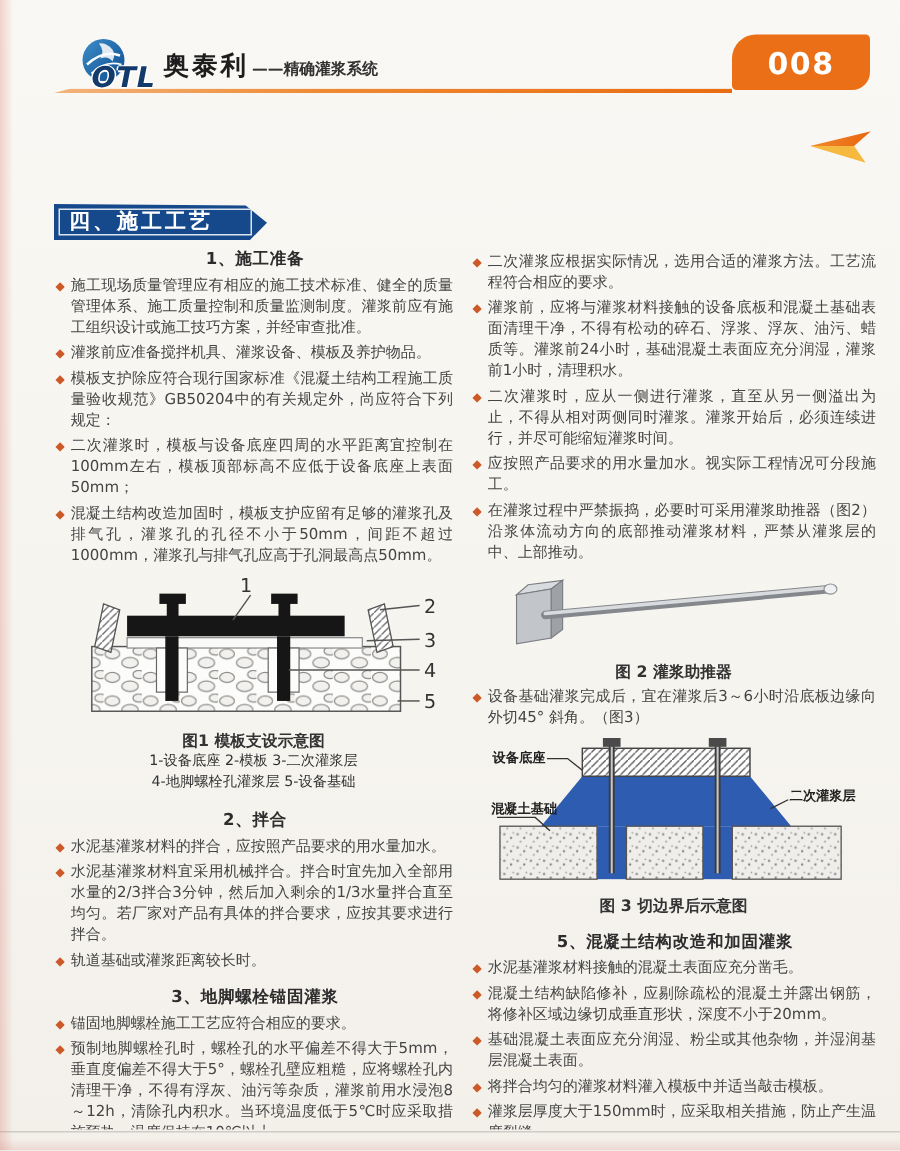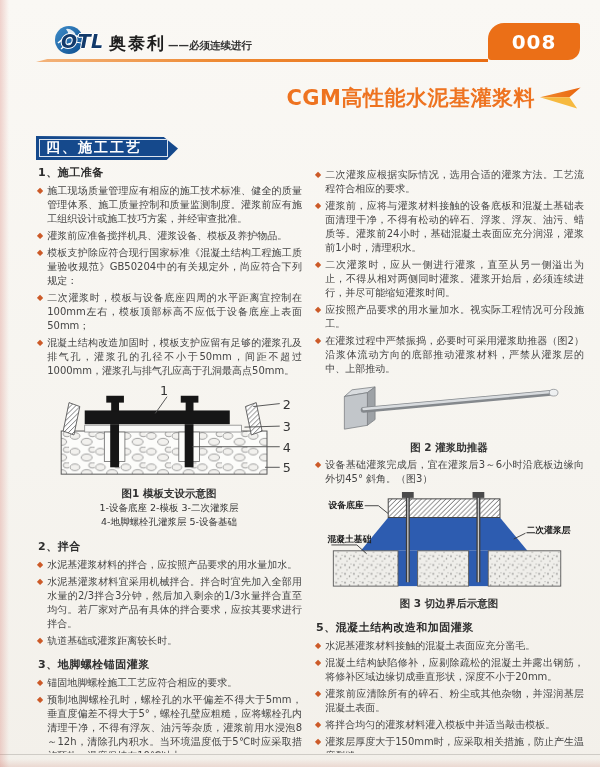--- a/index.html
+++ b/index.html
@@ -9,21 +9,21 @@
   .page{position:absolute;inset:0;background:linear-gradient(180deg,#faf8f4 0%,#f6f4ef 60%,#f3f0ea 100%);}
   
   .edge-left{position:absolute;left:0;top:0;bottom:0;width:9px;
      background:linear-gradient(90deg,rgba(214,120,110,.30),rgba(214,120,110,0));pointer-events:none;}
   .edge-bottom{position:absolute;left:0;bottom:0;height:8px;right:0;
      background:linear-gradient(0deg,rgba(205,130,118,.22),rgba(205,130,118,0));pointer-events:none;}
   .fold-line{position:absolute;left:0;right:0;bottom:12px;height:1px;background:#cfccc6;}
 
   
   .logo-globe{position:absolute;left:54px;top:25px;width:30px;height:30px;}
-  .logo-otl{position:absolute;left:61px;top:30px;font-size:19px;font-weight:800;font-style:italic;
+  .logo-otl{position:absolute;left:61px;top:41px;font-size:19px;font-weight:800;font-style:italic;
      color:#123a6b;letter-spacing:.5px;
      text-shadow:1px 0 0 #fff,-1px 0 0 #fff,0 1px 0 #fff,0 -1px 0 #fff;}
   .brand{position:absolute;left:109px;top:32px;font-size:17px;font-weight:700;color:#1d1d1d;letter-spacing:2px;}
   .brand-sub{position:absolute;left:168px;top:39px;font-size:10.5px;font-weight:600;color:#333;}
   .orange-line{position:absolute;left:36px;top:59px;width:452px;height:3px;
      background:linear-gradient(90deg,#f3b37b,#ee8a33 40%,#e96c12);
      clip-path:polygon(0 100%,2.5% 0,100% 0,100% 100%);}
   .badge{position:absolute;left:488px;top:23px;width:92px;height:37px;background:#eb6f17;
      border-radius:16px 3px 12px 3px;display:flex;align-items:center;justify-content:center;
      color:#fff;font-size:20px;font-weight:700;letter-spacing:1px;}
@@ -35,21 +35,21 @@
      clip-path:polygon(0 0,90% 4%,100% 52%,92% 100%,0 100%);}
   .banner-inner{position:absolute;inset:3px 10px 3px 3px;border:1px solid rgba(255,255,255,.85);
      display:flex;align-items:center;}
   .banner-label{color:#fff;font-size:14px;font-weight:700;letter-spacing:2px;padding-left:6px;white-space:nowrap;}
 
   
   .columns{position:absolute;left:36px;top:165px;right:16px;bottom:14px;display:flex;gap:12px;overflow:hidden;}
   .col{overflow:hidden;}
   .col-left{width:266px;}
   .col-right{width:270px;}
-  .sec-title{font-size:11px;font-weight:700;color:#2d2d2d;margin:9px 0 4px 2px;letter-spacing:.5px;}
+  .sec-title{font-size:11px;font-weight:700;color:#2d2d2d;margin:9px 0 4px 2px;letter-spacing:.5px;text-align:center;}
   .sec-title.first{margin-top:0;}
   ul.blist{list-style:none;margin:0;padding:0;}
   ul.blist li{display:flex;margin:3px 0;}
   .dm{color:#cc5a28;font-size:8px;line-height:14px;padding:0 4px 0 1px;flex:none;}
   .bt{flex:1;font-size:10px;line-height:1.4;color:#454545;text-align:justify;}
 
   .figure{text-align:center;margin:6px 0 2px 0;}
   .fig-cap{font-size:10.5px;font-weight:700;color:#333;margin-top:1px;}
   .fig-legend{font-size:9.5px;color:#333;line-height:1.5;}
   svg text.callout{font-size:13px;fill:#333;}
@@ -67,26 +67,25 @@
           <stop offset="1" stop-color="#0d4e8f"></stop>
       </linearGradient>
     </defs>
     <circle cx="15" cy="15" r="14" fill="url(#gl)"></circle>
     <path d="M4,18 Q15,8 26,12" stroke="#fff" stroke-width="1.6" fill="none"></path>
     <path d="M7,24 Q16,15 27,18" stroke="#fff" stroke-width="1.2" fill="none"></path>
     <path d="M12,4 q4,5 1,10 q5,-2 8,2 q3,-6 -2,-10 q-4,-3 -7,-2z" fill="#fff" opacity=".85"></path>
   </svg>
   <div class="logo-otl">OTL</div>
   <div class="brand">奥泰利</div>
-  <div class="brand-sub">——必须连续进行</div>
+  <div class="brand-sub">——精确灌浆系统</div>
   <div class="orange-line"></div>
   <div class="badge">008</div>
 
   <div class="title-row">
-    <span class="product-title">CGM高性能水泥基灌浆料</span>
     <svg width="42" height="32" viewBox="0 0 60 34">
       <defs>
         <linearGradient id="ar1" x1="0" y1="0" x2="1" y2="0">
           <stop offset="0" stop-color="#f08a2e"></stop>
             <stop offset="1" stop-color="#e9650e"></stop>
         </linearGradient>
       </defs>
       <polygon points="0,16 58,2 42,16" fill="url(#ar1)"></polygon>
       <polygon points="0,16 42,16 53,32" fill="#f6b93f"></polygon>
     </svg>
@@ -295,21 +294,21 @@
         <li>
             <span class="dm">◆</span>
             <span class="bt">水泥基灌浆材料接触的混凝土表面应充分凿毛。</span>
           </li>
         <li>
             <span class="dm">◆</span>
             <span class="bt">混凝土结构缺陷修补，应剔除疏松的混凝土并露出钢筋，将修补区域边缘切成垂直形状，深度不小于20mm。</span>
           </li>
         <li>
             <span class="dm">◆</span>
-            <span class="bt">灌浆前应清除所有的碎石、粉尘或其他杂物，并湿润基层混凝土表面。</span>
+            <span class="bt">基础混凝土表面应充分润湿、粉尘或其他杂物，并湿润基层混凝土表面。</span>
           </li>
         <li>
             <span class="dm">◆</span>
             <span class="bt">将拌合均匀的灌浆材料灌入模板中并适当敲击模板。</span>
           </li>
         <li>
             <span class="dm">◆</span>
             <span class="bt">灌浆层厚度大于150mm时，应采取相关措施，防止产生温度裂缝。</span>
           </li>
       </ul>

